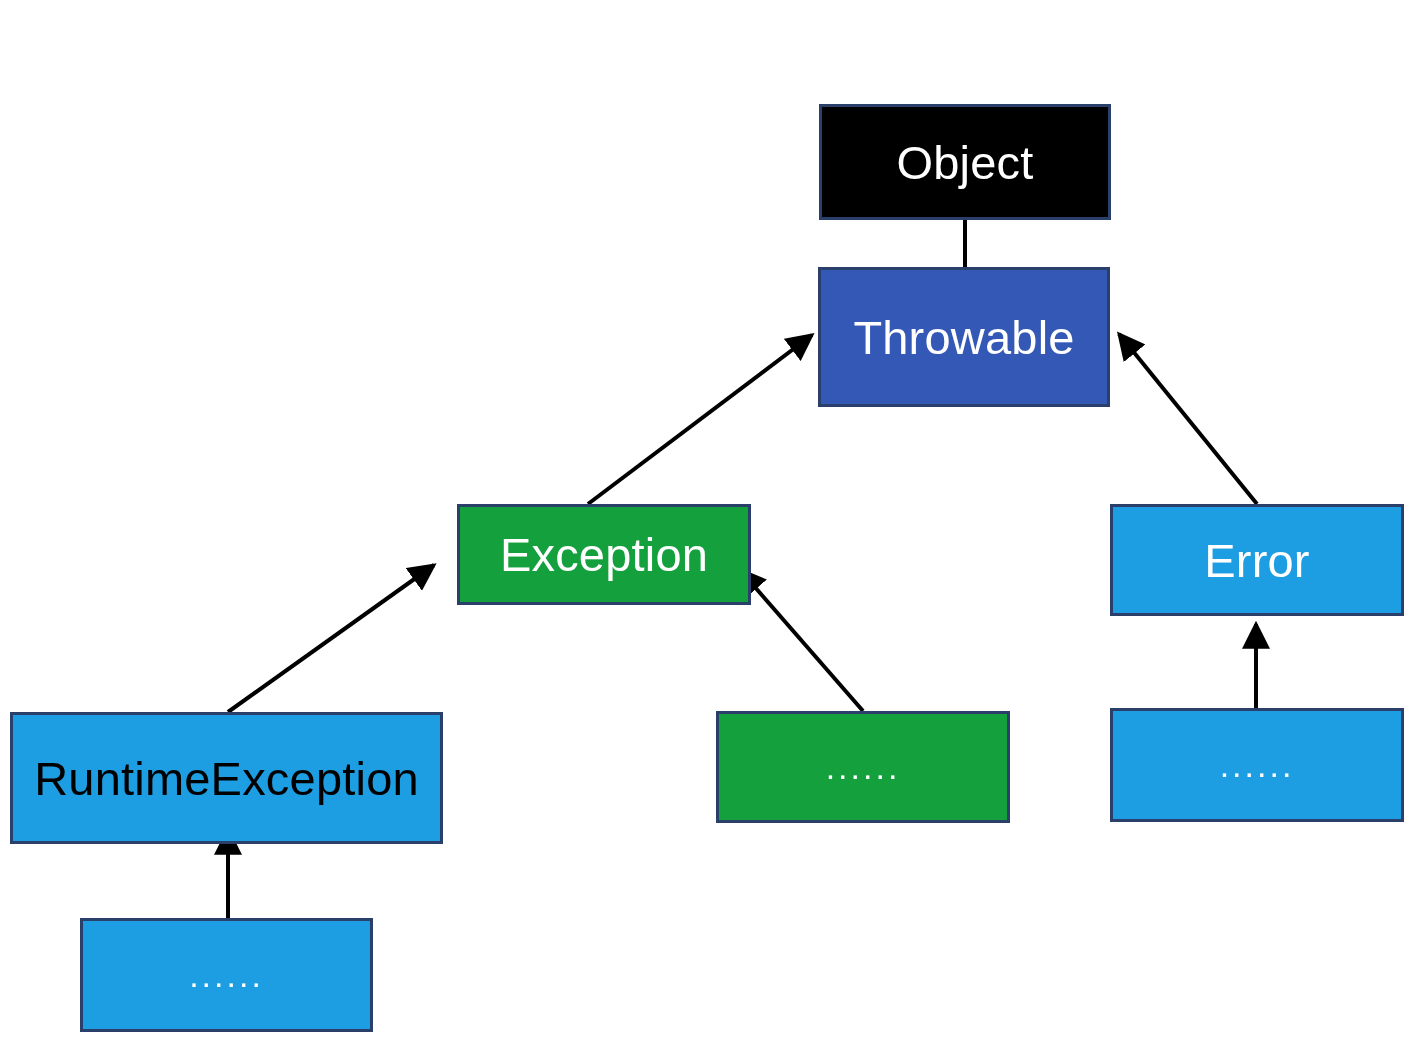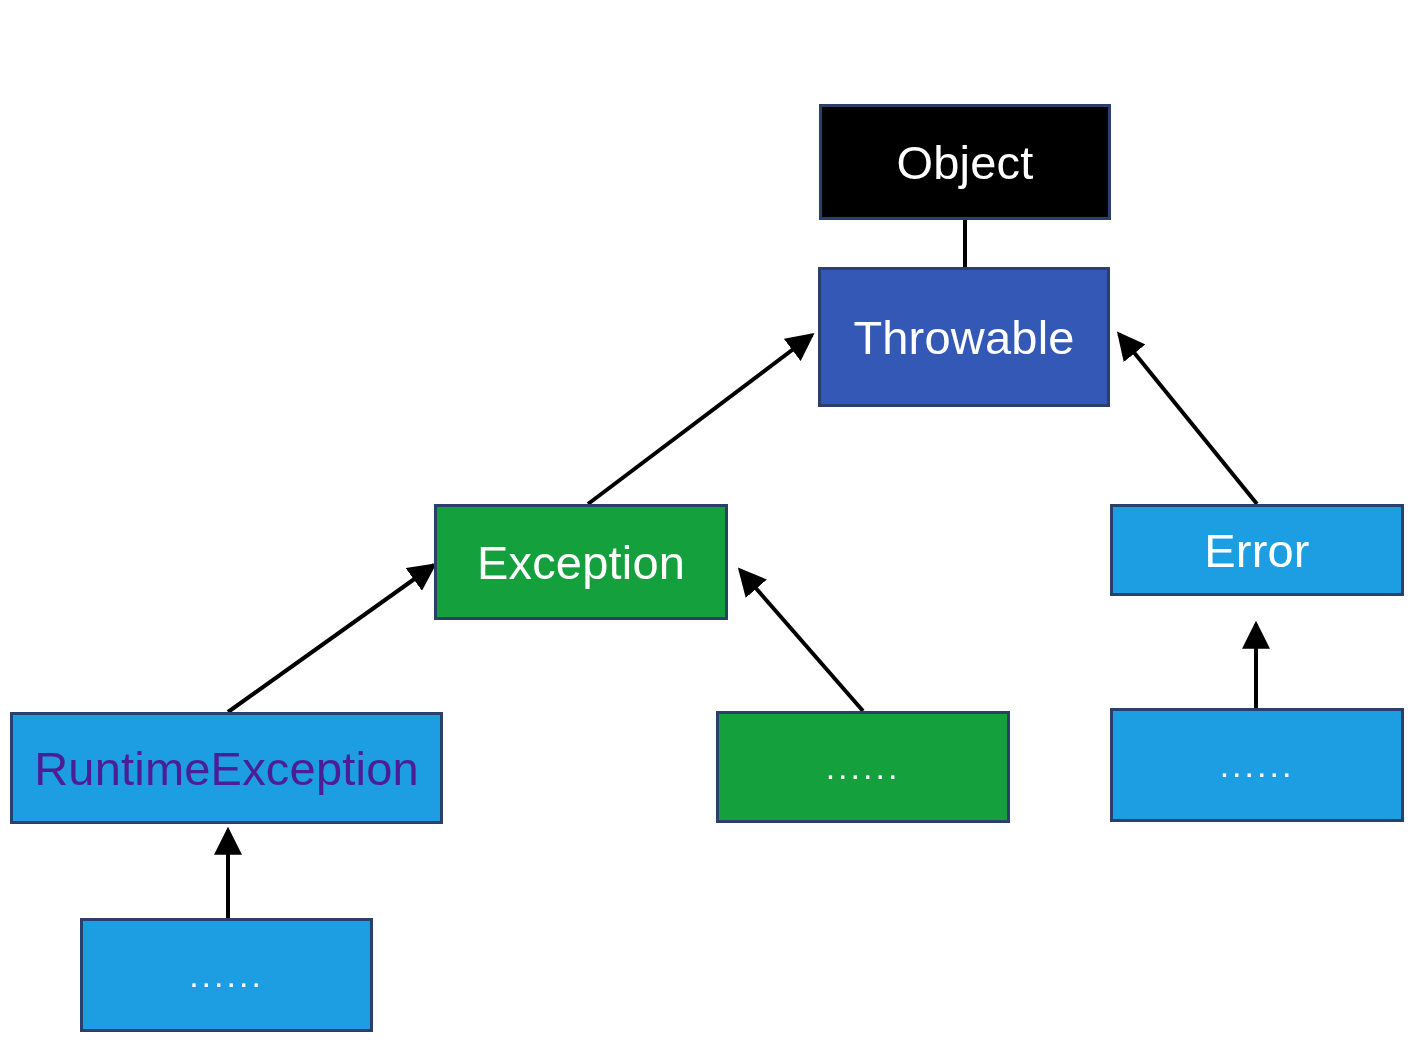--- a/index.html
+++ b/index.html
@@ -84,29 +84,29 @@
   </svg>
 
   <div class="node" id="node-object" style="left: 819px; top: 57px; width: 292px; height: 116px; background: rgb(0, 0, 0); border-color: rgb(43, 63, 107); color: rgb(255, 255, 255);">
     <span class="node-label">Object</span>
   </div>
 
   <div class="node" id="node-throwable" style="left: 818px; top: 267px; width: 292px; height: 140px; background: rgb(51, 88, 181); border-color: rgb(43, 63, 107); color: rgb(255, 255, 255);">
     <span class="node-label">Throwable</span>
   </div>
 
-  <div class="node" id="node-exception" style="left: 434px; top: 504px; width: 294px; height: 116px; background: rgb(20, 160, 60); border-color: rgb(43, 63, 107); color: rgb(255, 255, 255); align-items: center;">
+  <div class="node" id="node-exception" style="left: 457px; top: 504px; width: 294px; height: 101px; background: rgb(20, 160, 60); border-color: rgb(43, 63, 107); color: rgb(255, 255, 255); align-items: center;">
     <span class="node-label">Exception</span>
   </div>
 
-  <div class="node" id="node-error" style="left: 1110px; top: 504px; width: 294px; height: 92px; background: rgb(29, 158, 227); border-color: rgb(43, 63, 107); color: rgb(255, 255, 255);">
+  <div class="node" id="node-error" style="left: 1110px; top: 504px; width: 294px; height: 112px; background: rgb(29, 158, 227); border-color: rgb(43, 63, 107); color: rgb(255, 255, 255);">
     <span class="node-label">Error</span>
   </div>
 
-  <div class="node" id="node-runtimeexception" style="left: 10px; top: 712px; width: 433px; height: 112px; background: rgb(29, 158, 227); border-color: rgb(43, 63, 107); color: #4c1d95;">
+  <div class="node" id="node-runtimeexception" style="left: 10px; top: 712px; width: 433px; height: 132px; background: rgb(29, 158, 227); border-color: rgb(43, 63, 107); color: #000000;">
     <span class="node-label">RuntimeException</span>
   </div>
 
   <div class="node more" id="node-exception-more" style="left: 716px; top: 711px; width: 294px; height: 112px; background: rgb(20, 160, 60); border-color: rgb(43, 63, 107); color: rgb(255, 255, 255);">
     <span class="node-label">......</span>
   </div>
 
   <div class="node more" id="node-error-more" style="left: 1110px; top: 708px; width: 294px; height: 114px; background: rgb(29, 158, 227); border-color: rgb(43, 63, 107); color: rgb(255, 255, 255);">
     <span class="node-label">......</span>
   </div>

